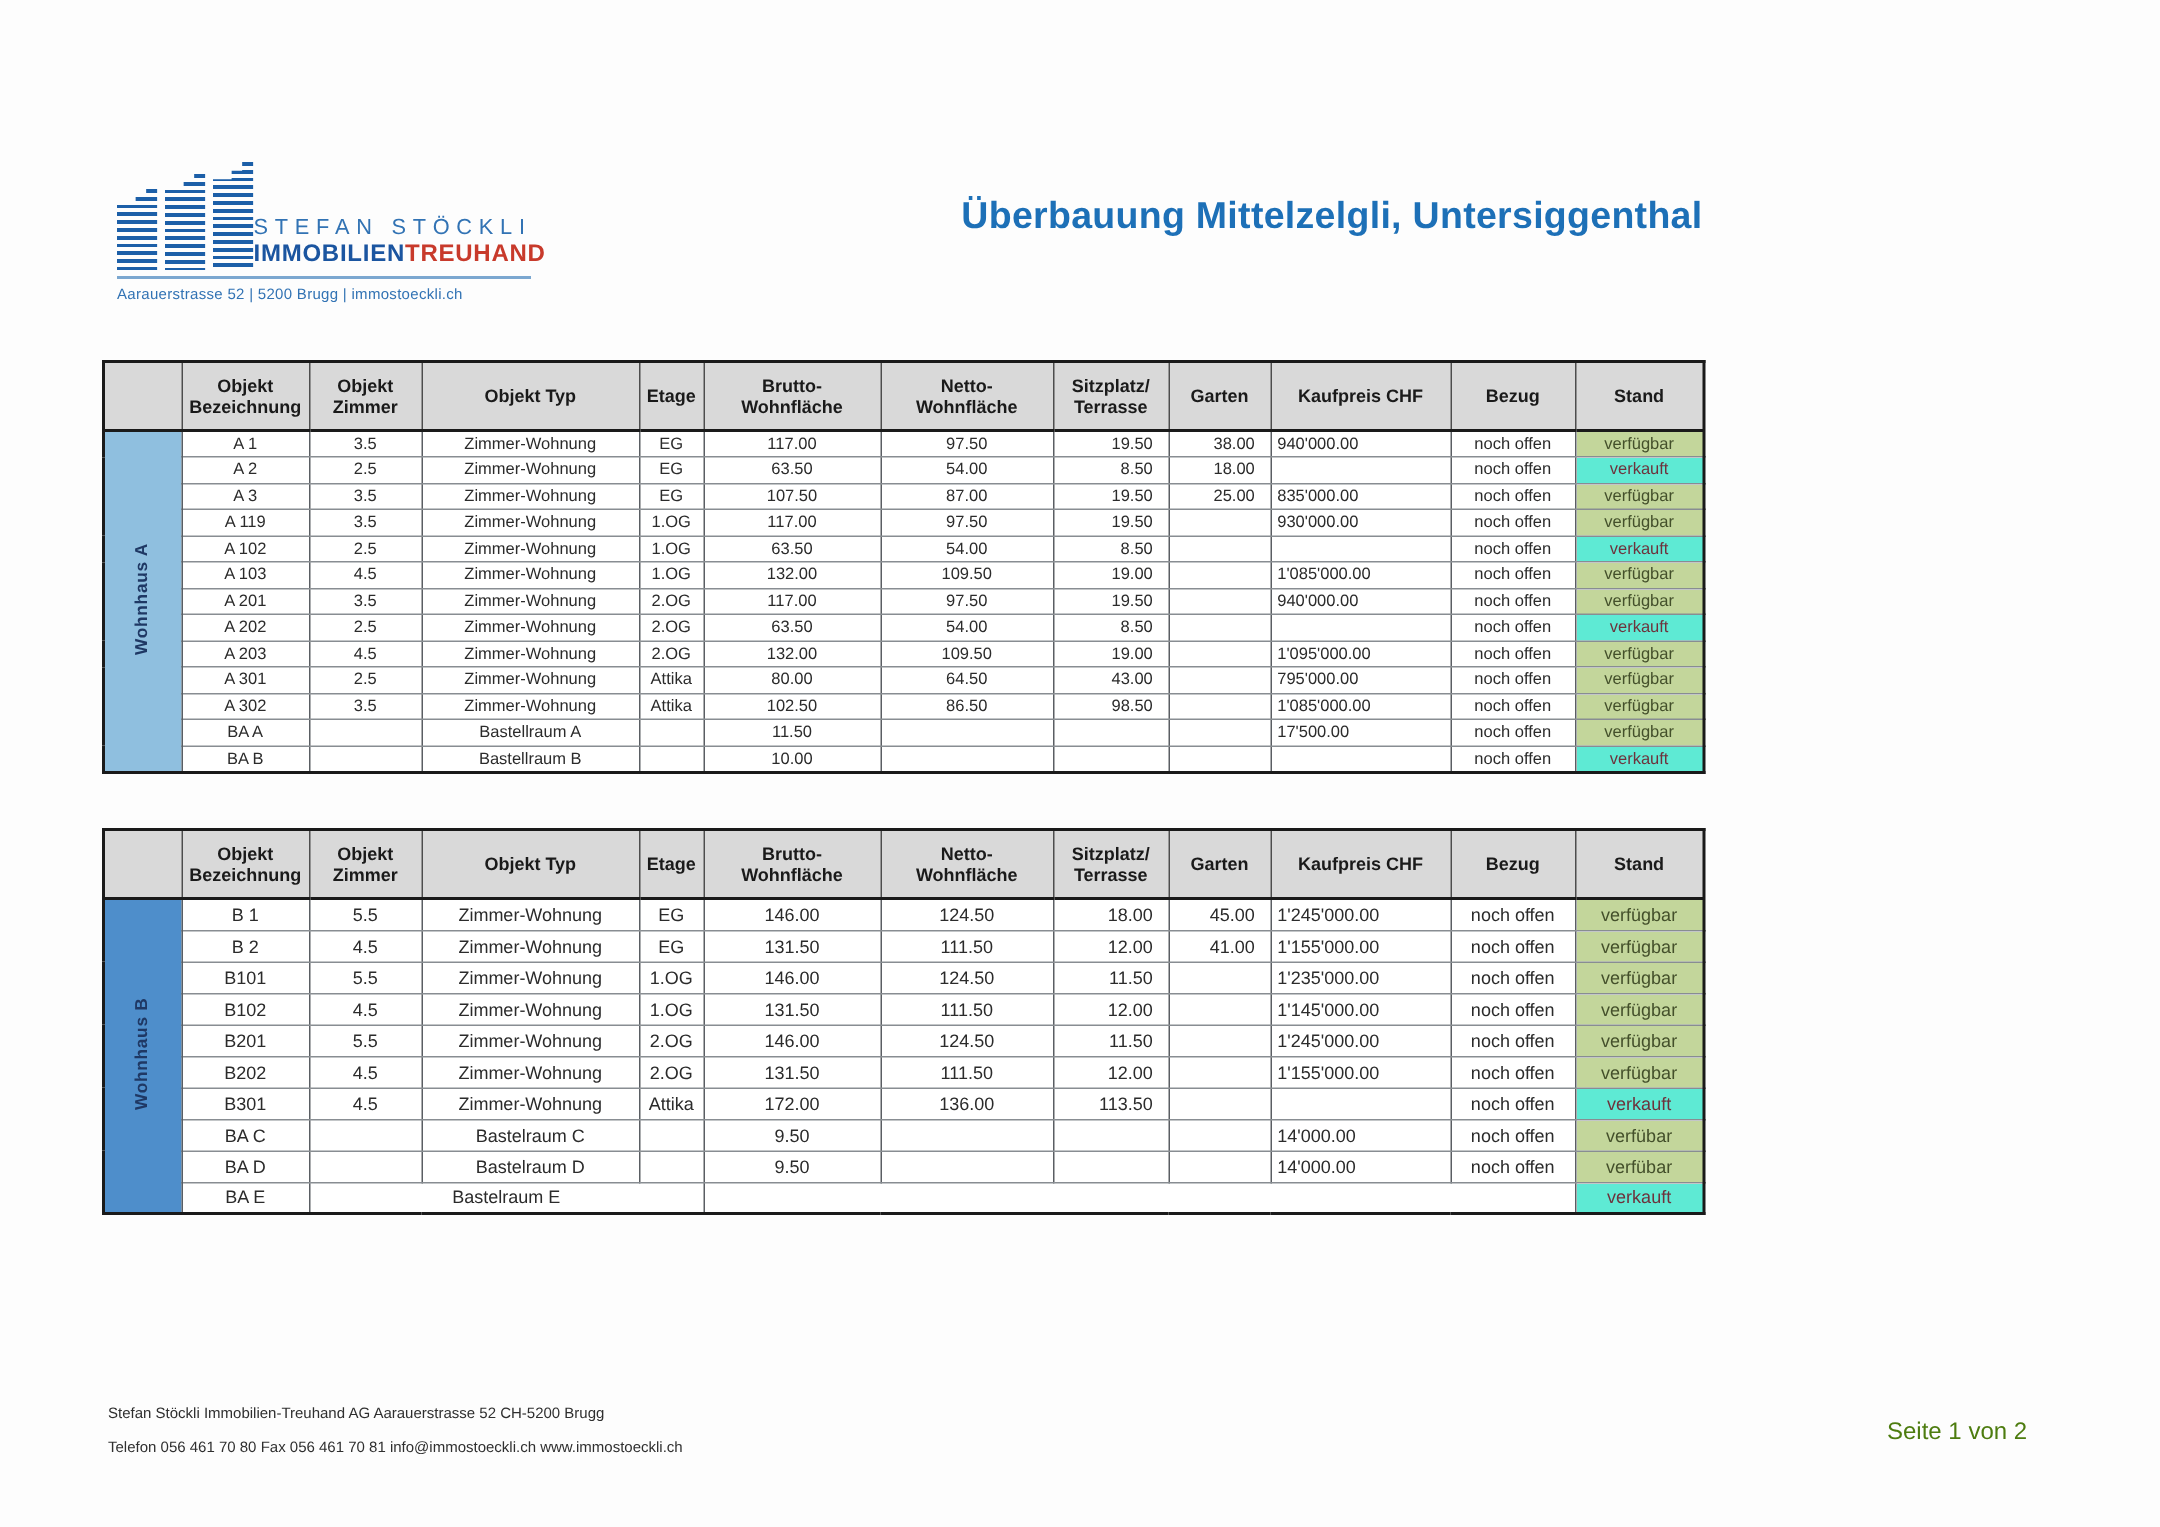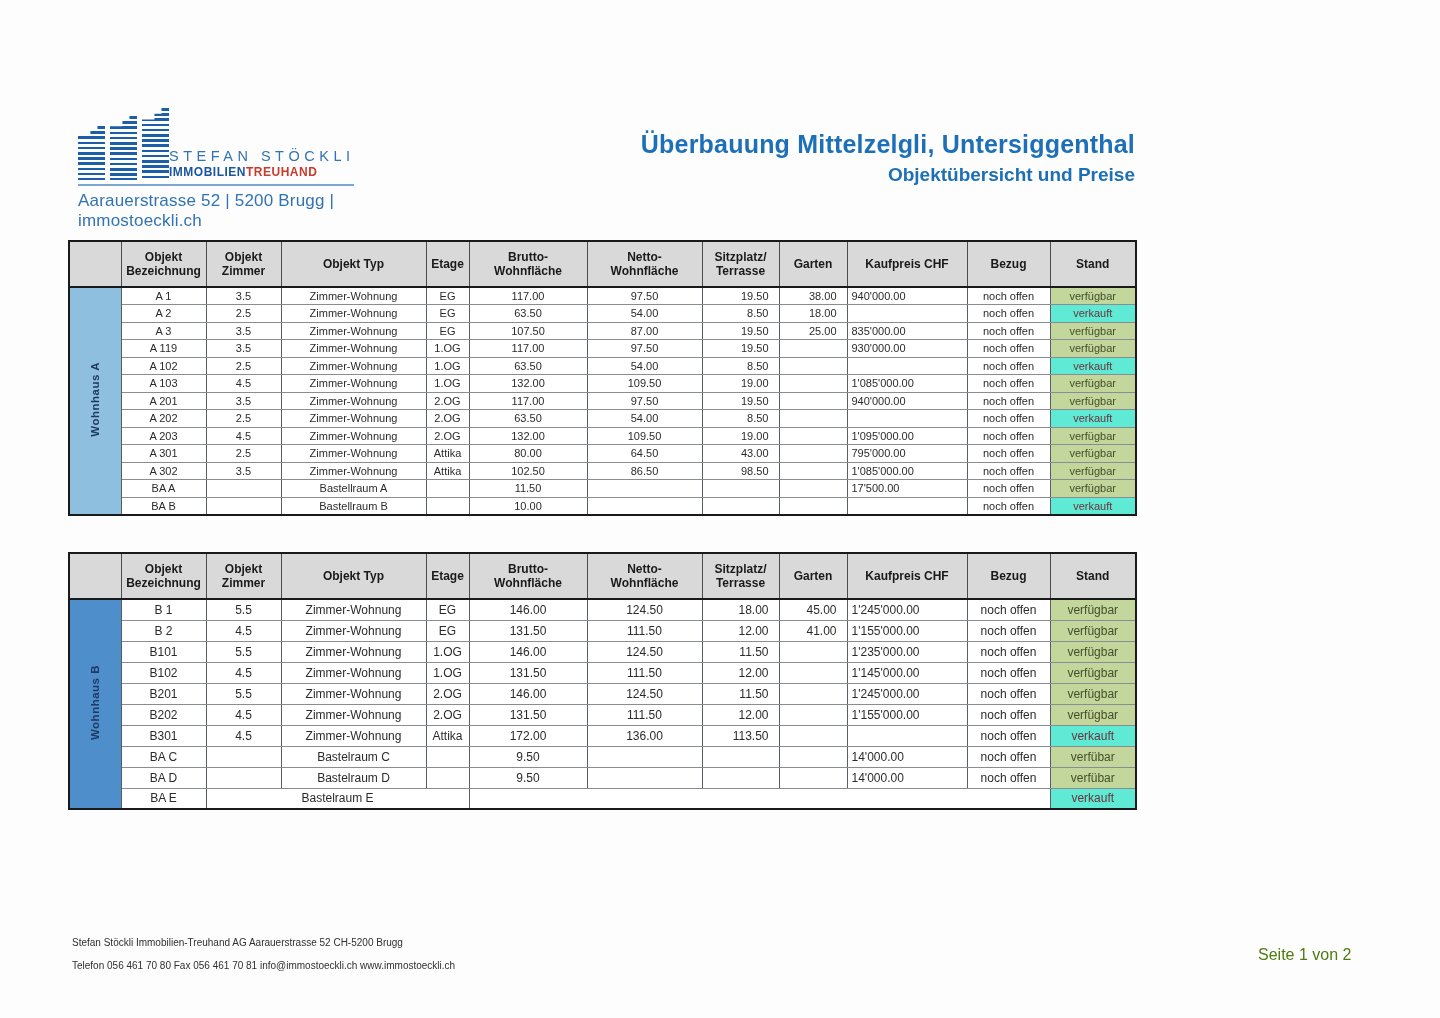--- a/index.html
+++ b/index.html
@@ -19,24 +19,24 @@
   .bld {
     width:27px;
     background:repeating-linear-gradient(#1c5fa8 0px, #1c5fa8 2.6px, rgba(0,0,0,0) 2.6px, rgba(0,0,0,0) 5.2px);
     clip-path:polygon(0 16%, 46% 16%, 46% 8%, 72% 8%, 72% 0, 100% 0, 100% 100%, 0 100%);
   }
   .bld1 { height:54px; }
   .bld2 { height:64px; }
   .bld3 { height:72px; }
   .logo-name { display:flex; flex-direction:column; padding-bottom:1px; }
   .logo-name-1 { color:#3273b4; font-size:14.5px; letter-spacing:4.5px; white-space:nowrap; }
-  .logo-name-2 { font-size:12px; font-weight:bold; letter-spacing:0.5px; white-space:nowrap; margin-top:1px; }
+  .logo-name-2 { font-size:16px; font-weight:bold; letter-spacing:0.5px; white-space:nowrap; margin-top:1px; }
   .logo-name-2 .blue { color:#1b55a0; }
   .logo-name-2 .red  { color:#c83a2b; }
-  .logo-address { color:#3273b4; font-size:17px; margin-top:5px; letter-spacing:0.2px; }
+  .logo-address { color:#3273b4; font-size:10px; margin-top:5px; letter-spacing:0.2px; }
 
   
   .title-block { position:absolute; top:130px; right:305px; text-align:right; color:#1d70b7; }
   .title-main { font-size:25px; font-weight:bold; letter-spacing:0.2px; }
   .title-sub  { font-size:19px; font-weight:bold; margin-top:5px; }
 
   
   table { border-collapse:collapse; table-layout:fixed; position:absolute; left:68px; background:#fff; border:2px solid #1a1a1a;padding-left:40px; }
   #table-0 { top:240px; }
   #table-1 { top:552px; }
@@ -82,21 +82,20 @@
     <div class="logo-name">
       <span class="logo-name-1">STEFAN STÖCKLI</span>
       <span class="logo-name-2"><span class="blue">IMMOBILIEN</span><span class="red">TREUHAND</span></span>
     </div>
   </div>
   <div class="logo-address">Aarauerstrasse 52 | 5200 Brugg | immostoeckli.ch</div>
 </div>
 
 <div class="title-block">
   <div class="title-main">Überbauung Mittelzelgli, Untersiggenthal</div>
-  <div class="title-sub">Objektübersicht und Preise</div>
 </div>
 
 <table id="table-0">
   <colgroup>
       <col style="width: 52px;">
       <col style="width: 85px;">
       <col style="width: 75px;">
       <col style="width: 145px;">
       <col style="width: 43px;">
       <col style="width: 118px;">

